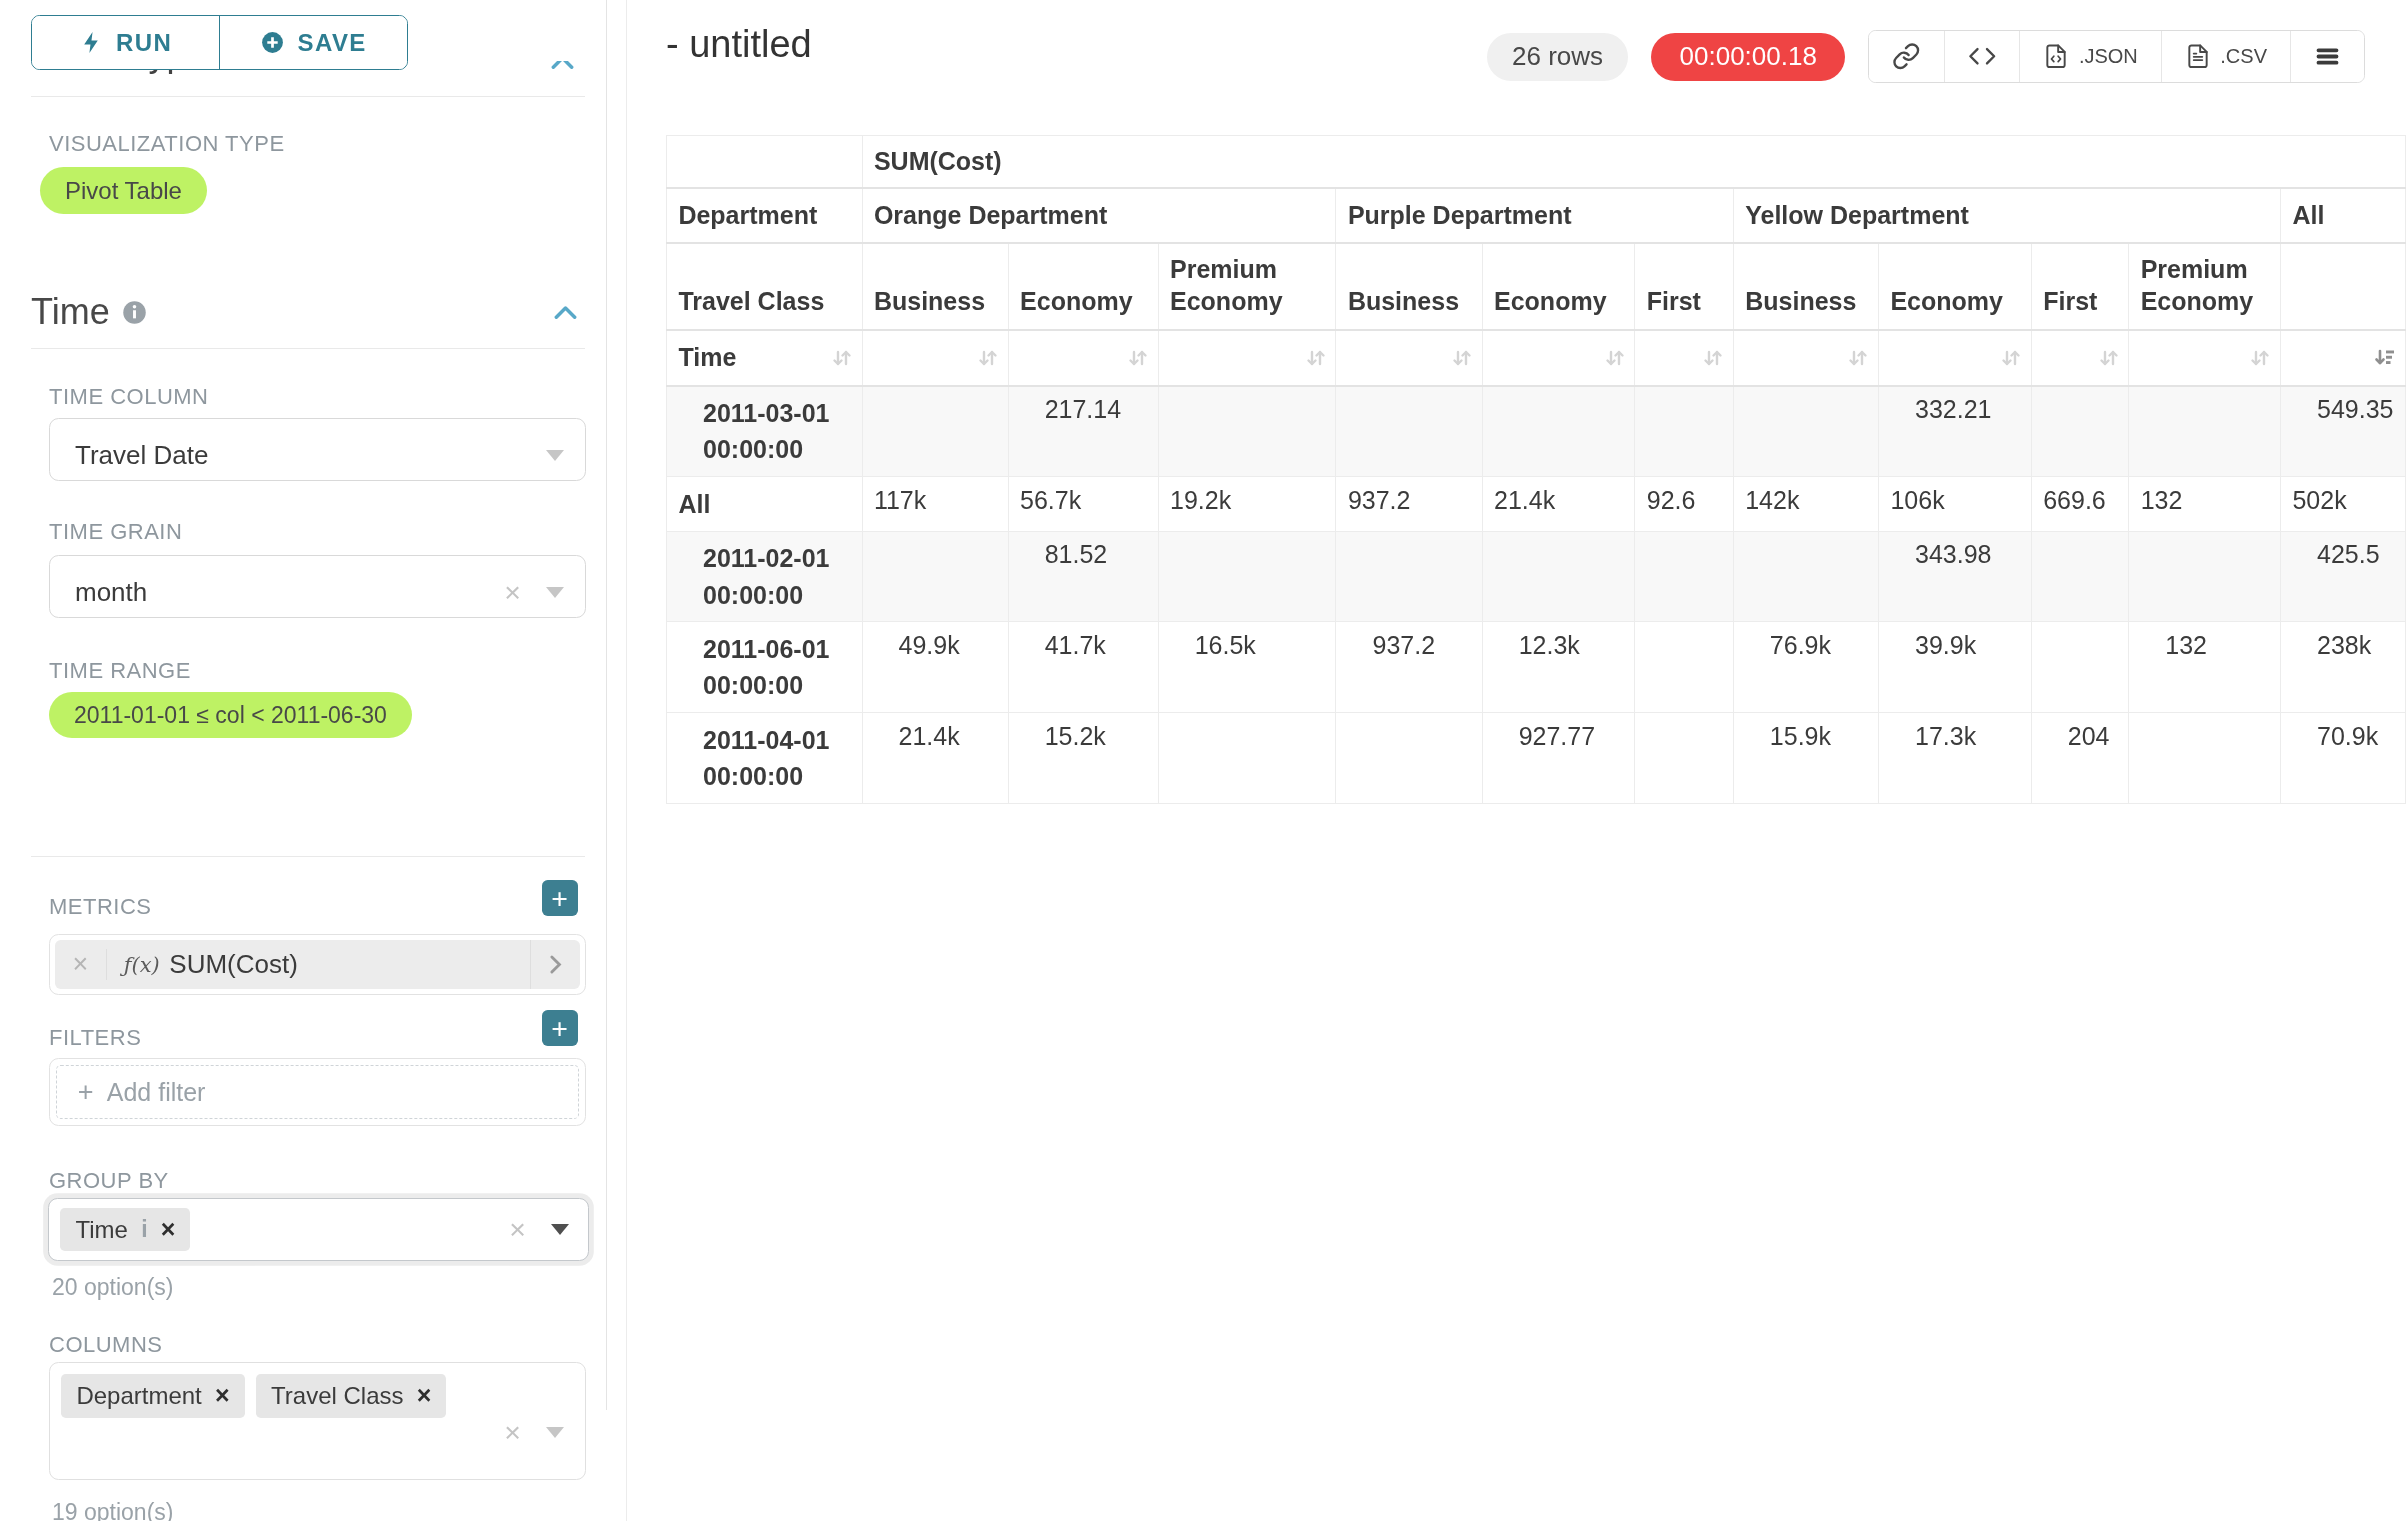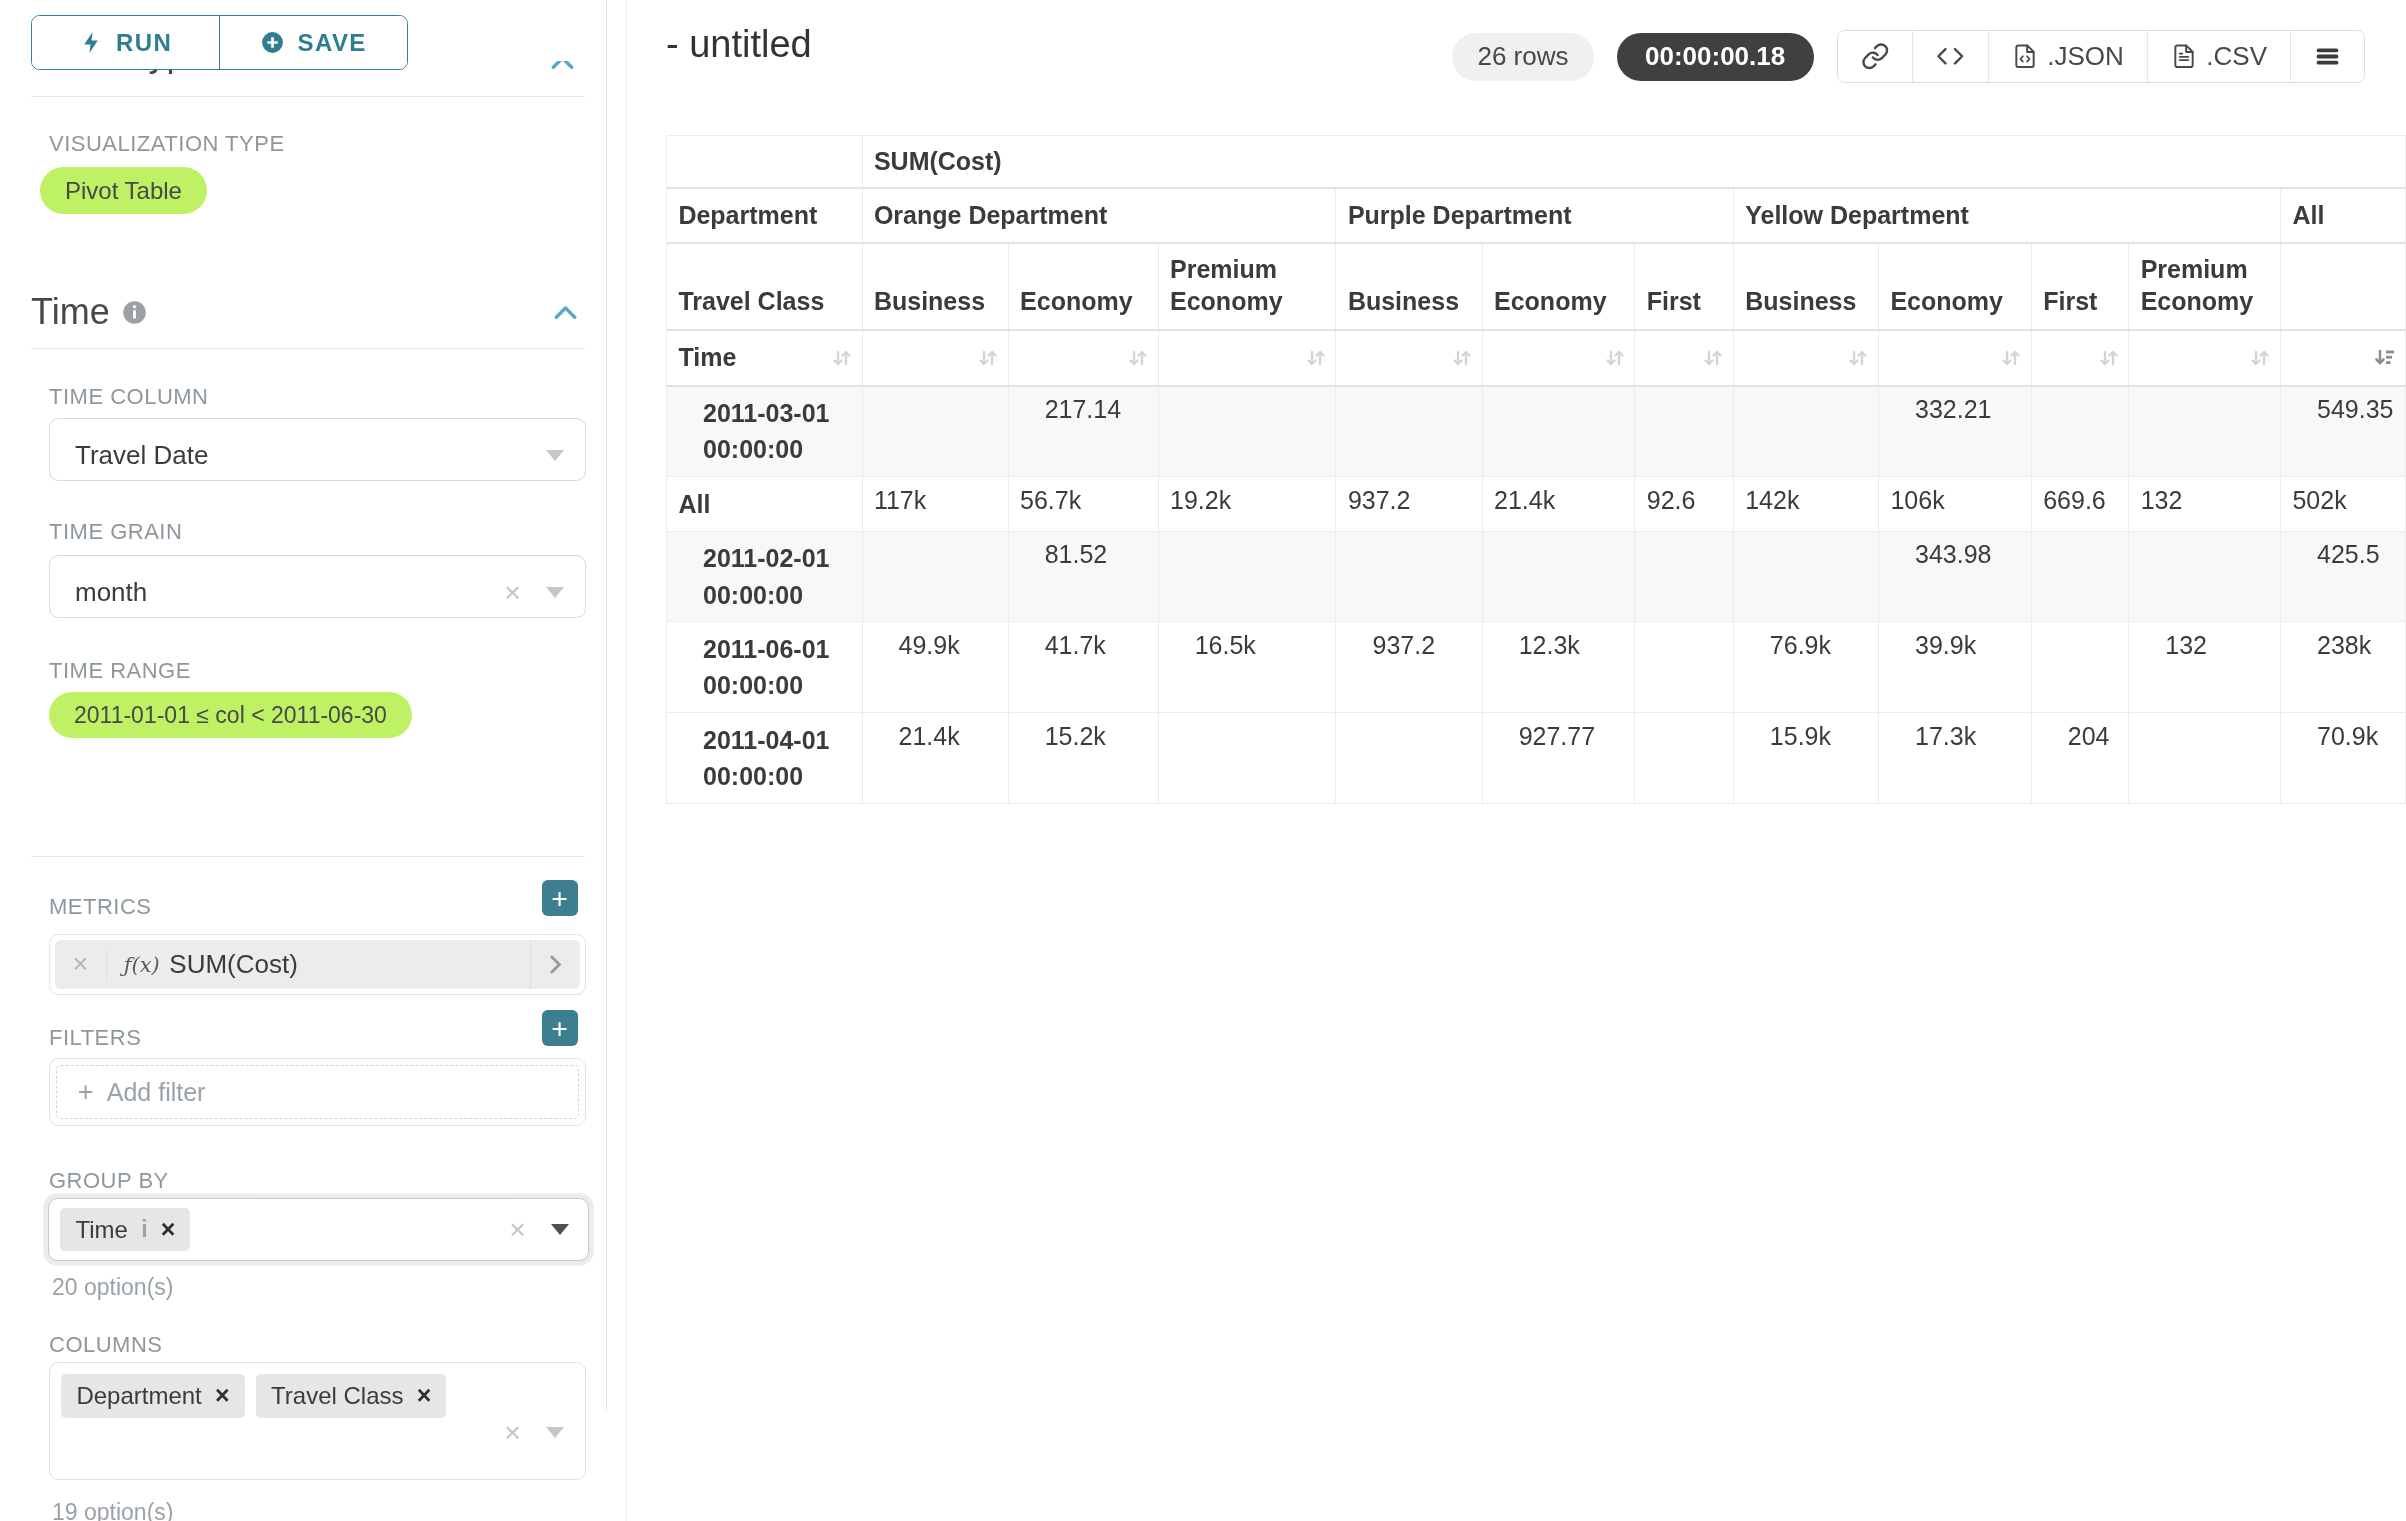--- a/index.html
+++ b/index.html
@@ -49,24 +49,24 @@
   .tag .tag-x{color:#2f2f2f;font-weight:700;font-size:25px;line-height:1;cursor:pointer;}
   .options-note{position:absolute;left:52px;font-size:23px;color:#9aa2a8;}
   .columns-box{position:absolute;left:49px;top:1362px;width:537px;height:118px;box-sizing:border-box;border:1.9px solid #e0e0e0;border-radius:9.5px;background:#fff;padding:11.4px;}
   .columns-box .tags{display:flex;gap:11.4px;}
   .columns-box .controls{position:absolute;right:21px;top:55px;display:flex;align-items:center;}
   
   .main{position:absolute;left:628px;top:0;right:0;height:1522px;background:#fff;}
   .page-title{position:absolute;left:38px;top:23px;margin:0;font-size:38px;font-weight:500;color:#333;}
   .header-right{position:absolute;right:41px;top:30px;display:flex;align-items:center;gap:23px;}
   .rows-badge{height:48px;display:flex;align-items:center;padding:0 25px;background:#f0f0f0;border-radius:25px;font-size:26px;color:#484848;}
-  .timer-badge{height:48px;display:flex;align-items:center;padding:0 28.5px;background:#404040;border-radius:25px;font-size:26px;color:#fff;font-weight:bold;}
+  .timer-badge{height:48px;display:flex;align-items:center;padding:0 28.5px;background:#ef4444;border-radius:25px;font-size:26px;color:#fff;}
   .export-group{height:53px;box-sizing:border-box;display:flex;align-items:stretch;border:1.9px solid #dcdcdc;border-radius:7.6px;background:#fff;overflow:hidden;}
   .export-group .cell{display:flex;align-items:center;justify-content:center;gap:9.5px;padding:0 23px;border:none;background:#fff;
-    border-right:1.9px solid #e6e6e6;font-family:inherit;font-size:26px;color:#484848;cursor:pointer;}
+    border-right:1.9px solid #e6e6e6;font-family:inherit;font-size:20px;color:#484848;cursor:pointer;}
   .export-group .cell:last-child{border-right:none;}
   
   .pvt-wrap{position:absolute;left:38px;top:135px;}
   .pvt{border-collapse:collapse;table-layout:fixed;font-size:25px;color:#3b3b3b;}
   .pvt th,.pvt td{border:1.9px solid #ececec;padding:8.6px 11.4px;text-align:left;background:#fff;font-weight:400;overflow:hidden;box-sizing:content-box;}
   .pvt thead th{font-weight:600;}
   .pvt thead tr>th{border-bottom:2.9px solid #e3e3e3;}
   .r-metric th{height:34px;vertical-align:middle;}
   .r-groups th{height:36px;vertical-align:middle;}
   .r-classes th{height:61px;vertical-align:bottom;padding-bottom:11.4px;line-height:1.3;}

